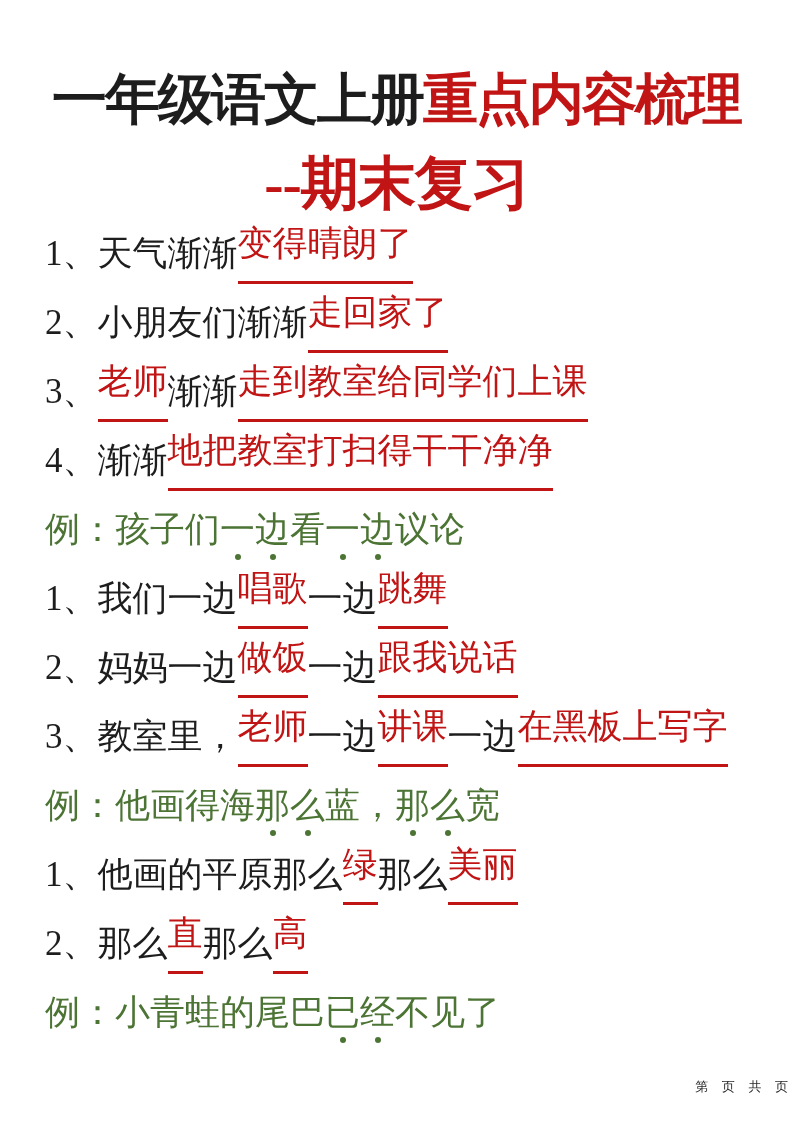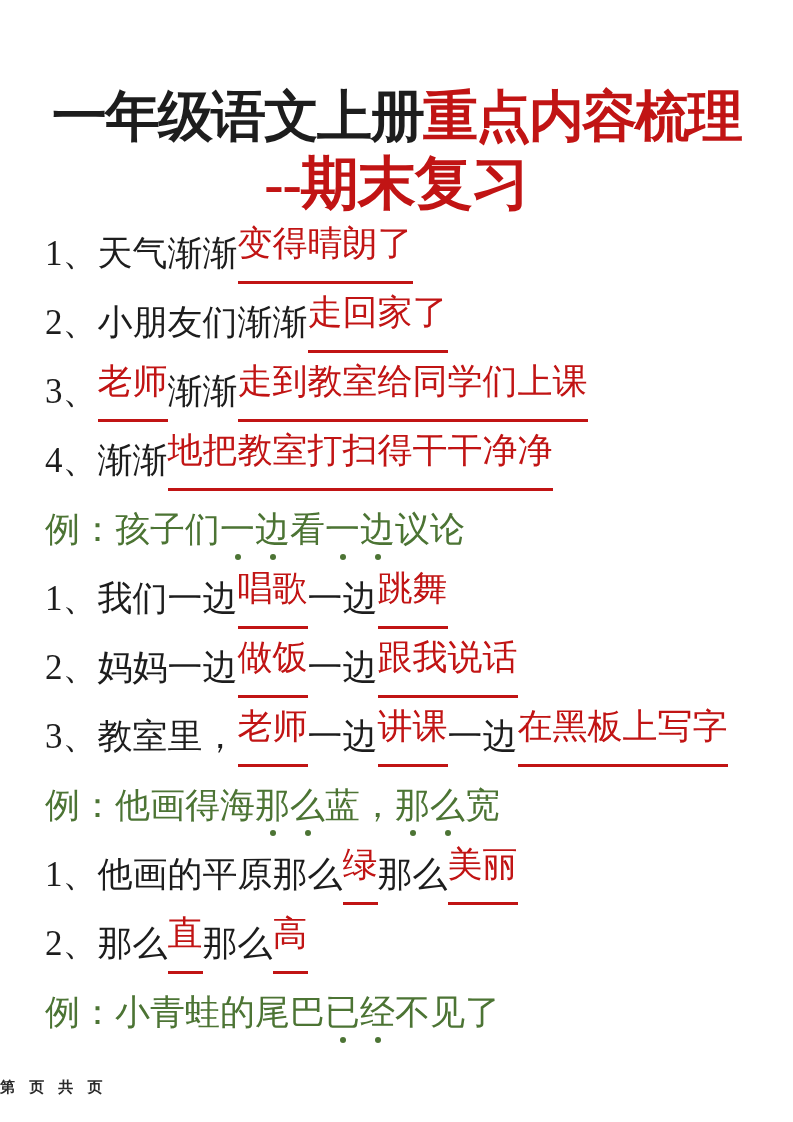--- a/index.html
+++ b/index.html
@@ -17,21 +17,21 @@
     overflow:hidden;
   }
   .page{
     position:relative;
     width:793px;height:1122px;
     background:var(--bg);
   }
   
   .title{
     position:absolute;
-    top:87px;left:0;right:0;
+    top:70px;left:0;right:0;
     text-align:center;
     font-size:55px;
     font-weight:900;
     line-height:1.1;
     letter-spacing:-2px;
     white-space:nowrap;
   }
   .title .t-black{color:var(--black);}
   .title .t-red{color:var(--red);}
   .subtitle{
@@ -72,24 +72,24 @@
     left:50%;bottom:-9px;
     transform:translateX(-50%);
     width:6px;height:6px;
     border-radius:50%;
     background:var(--green);
   }
   
   .footer{
     position:absolute;
     top:1078px;left:0;right:0;
-    text-align:left;
+    text-align:right;
     font-family:"Liberation Sans","DejaVu Sans",sans-serif;
-    font-size:15px;
-    font-weight:700;
+    font-size:13px;
+    font-weight:400;
     letter-spacing:5px;
     color:var(--footer);
   }
 </style>
 </head>
 <body>
 
 <div class="page">
 
   <div class="title">

